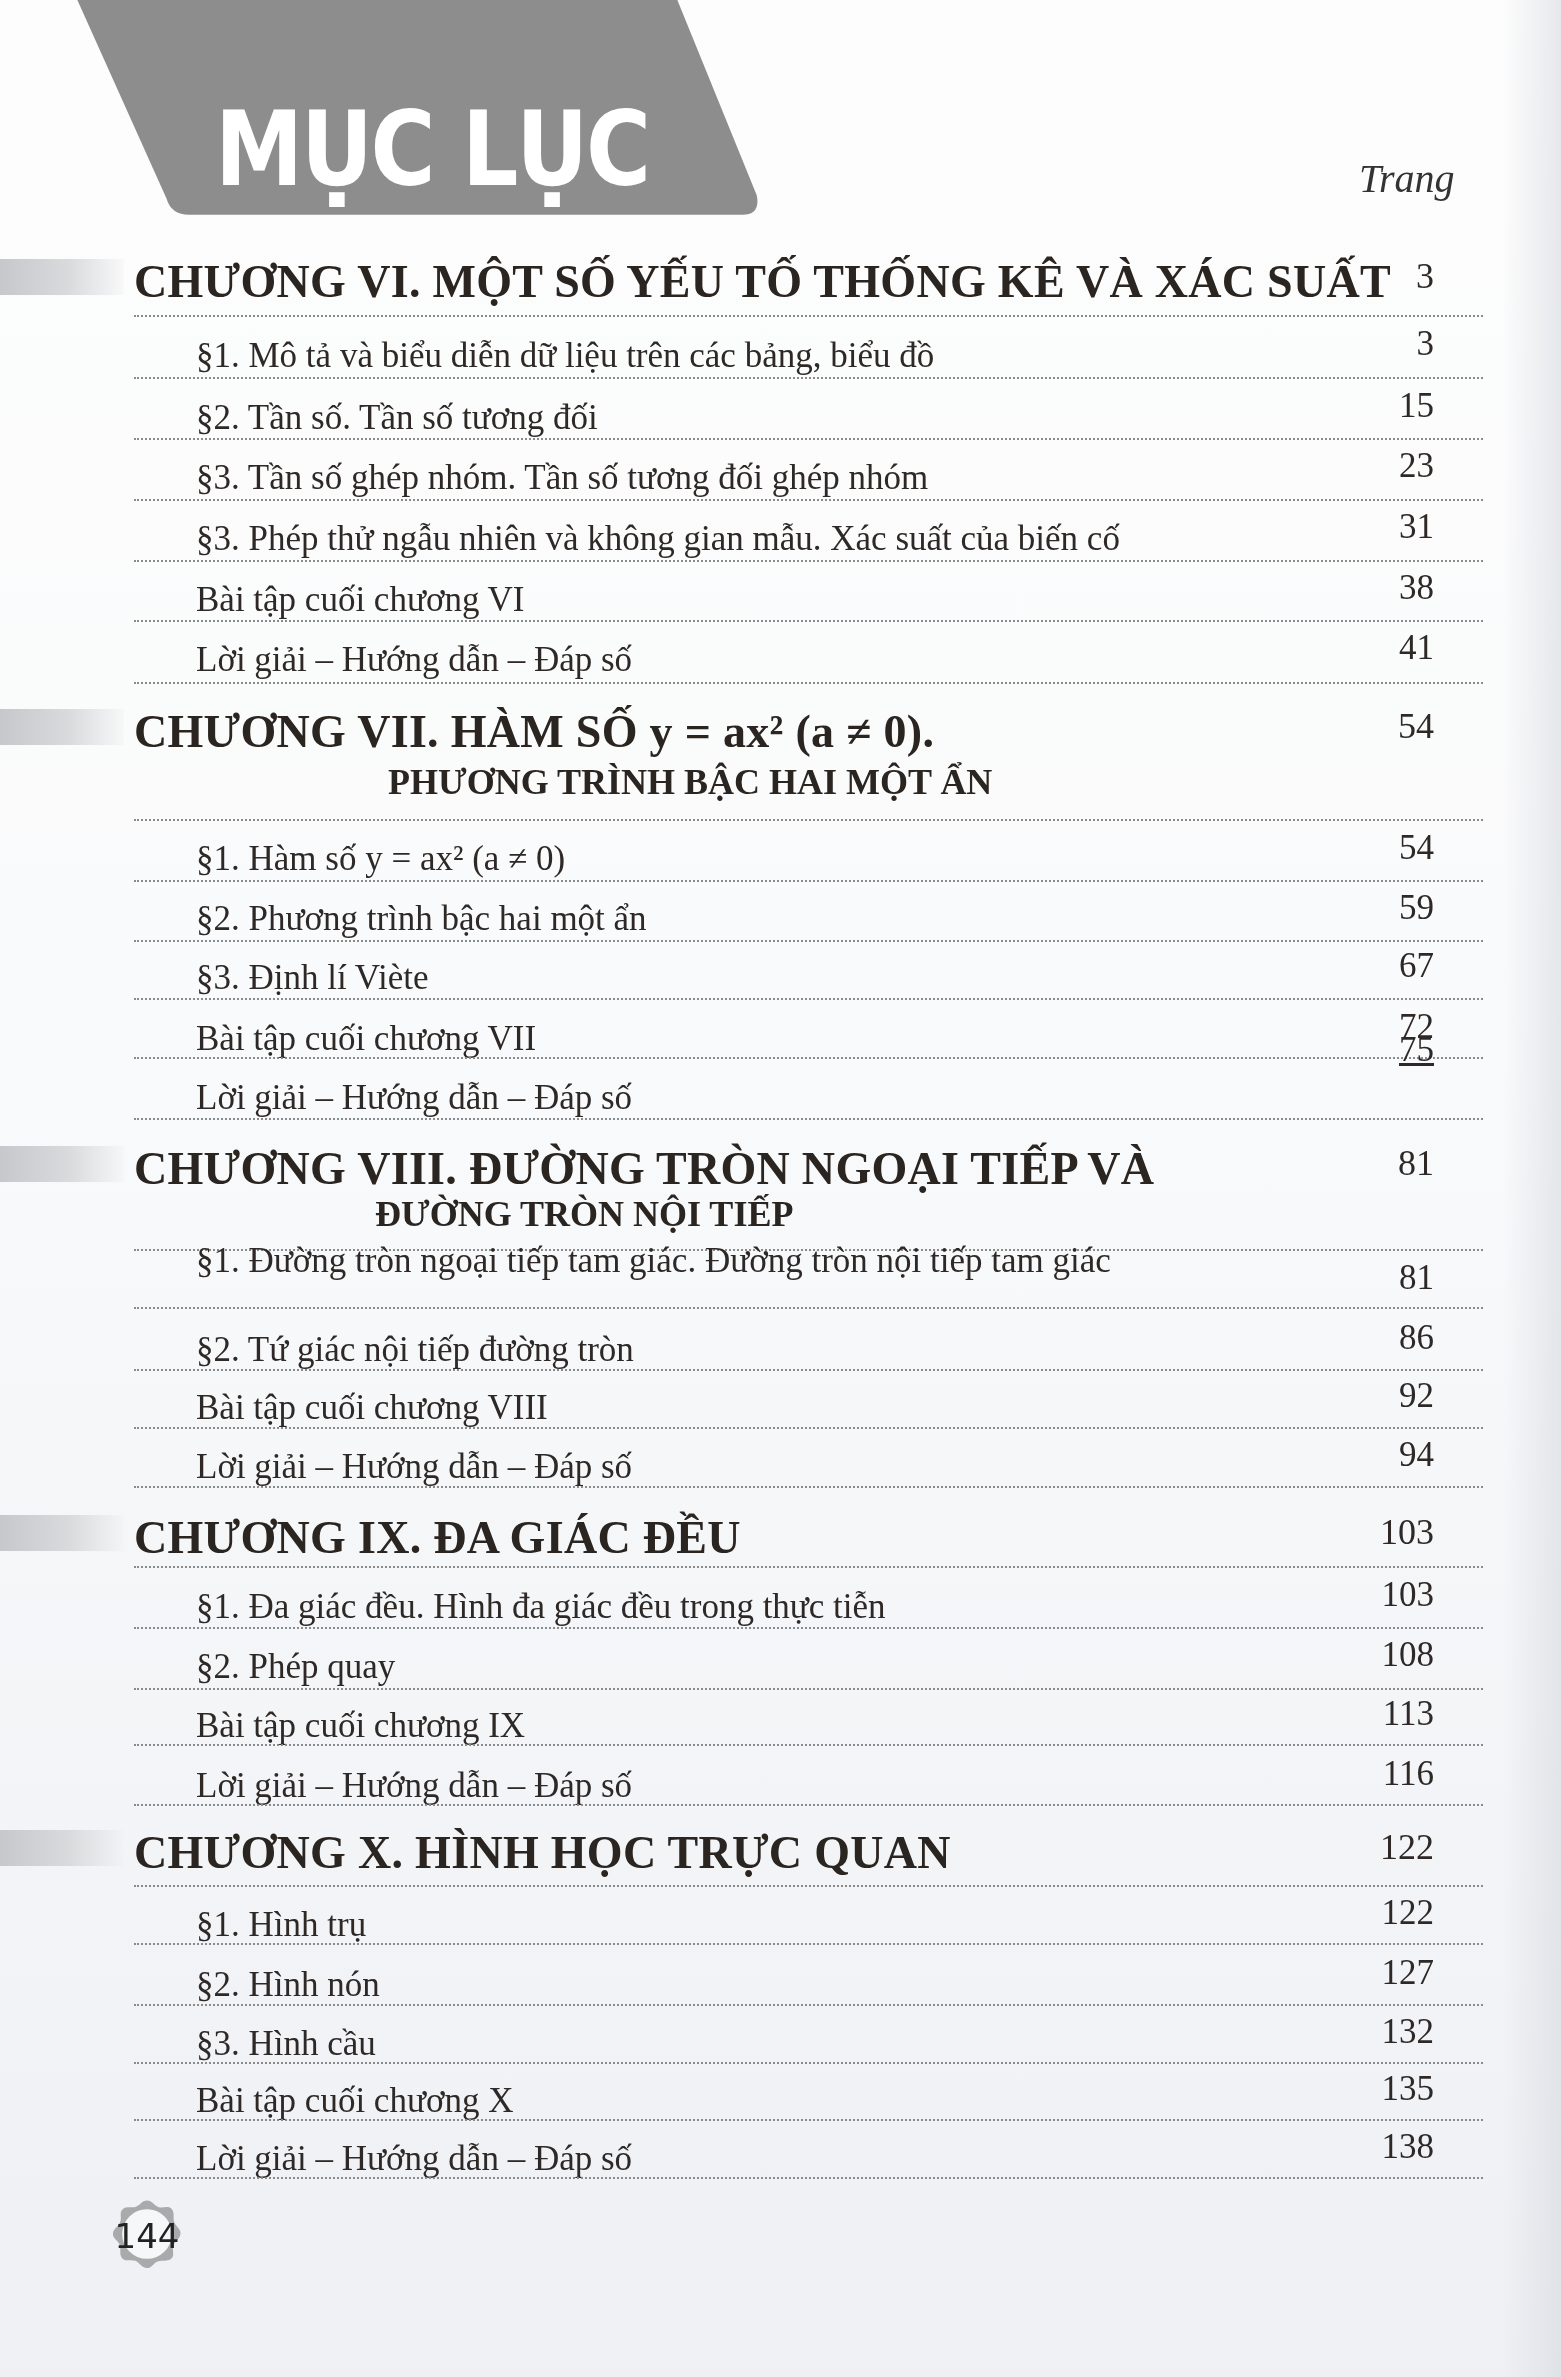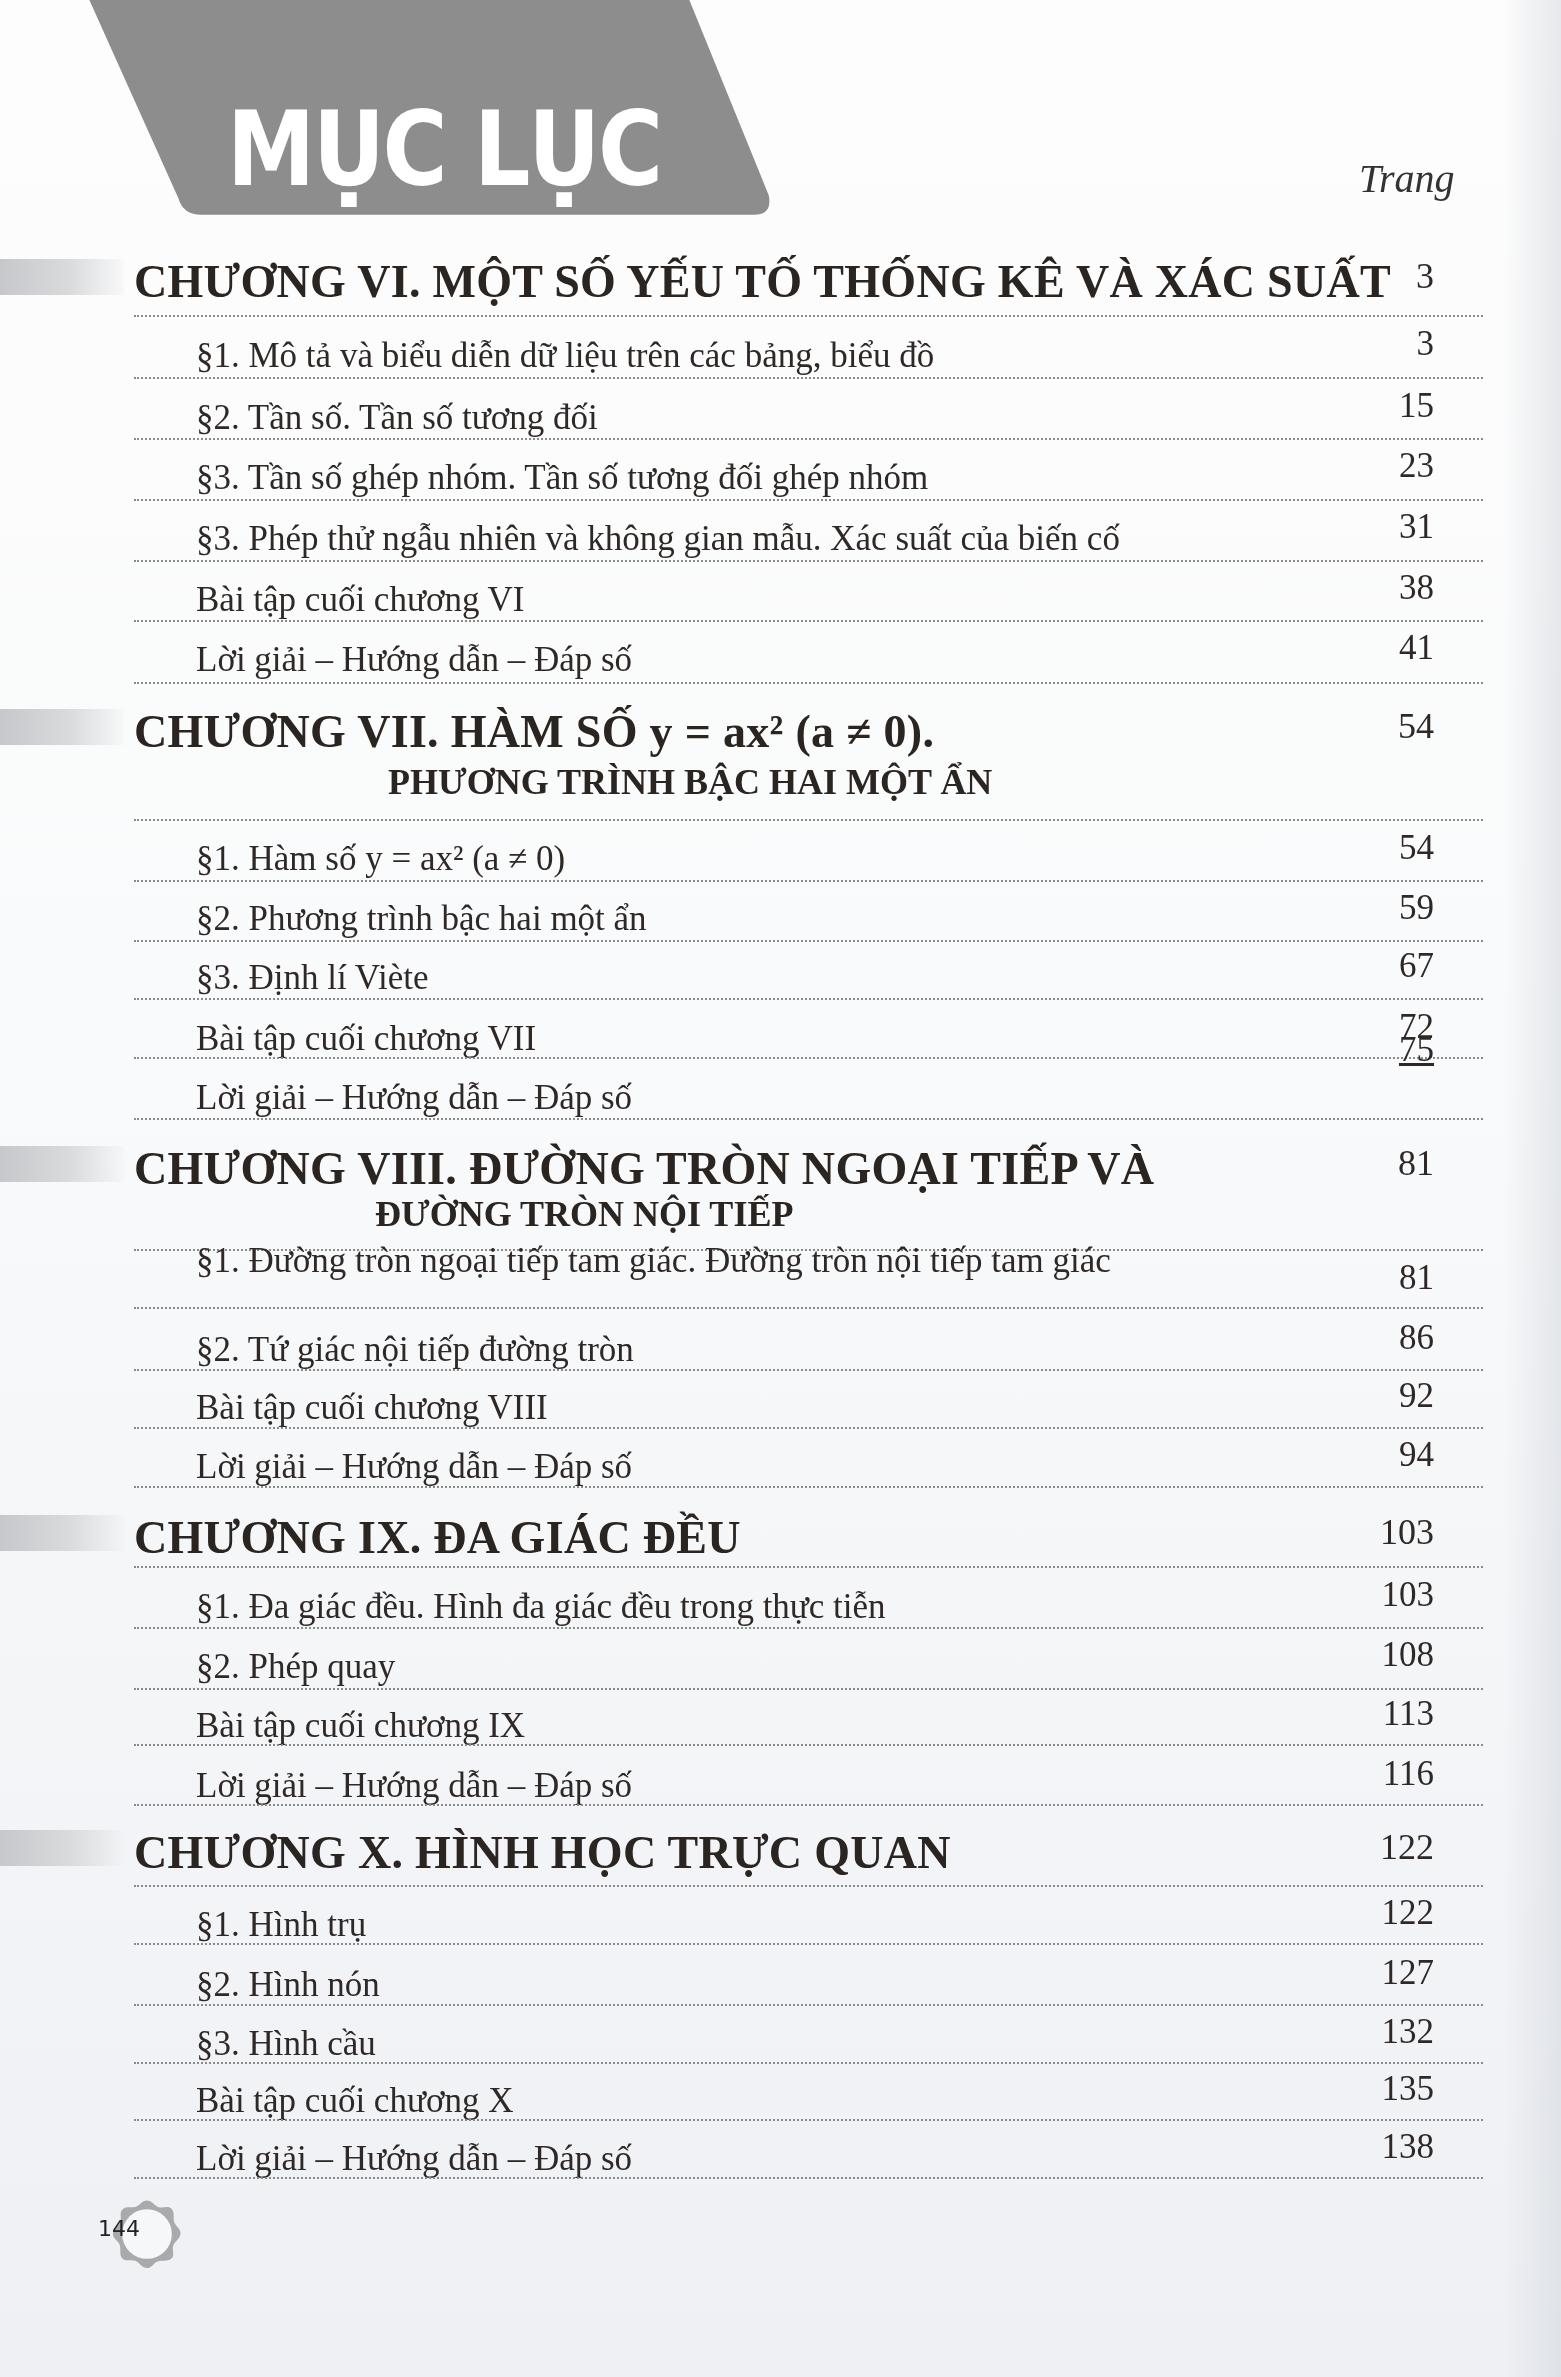--- a/index.html
+++ b/index.html
@@ -1,31 +1,31 @@
 <!DOCTYPE html>
 <html style="font-size:10.4px"><head>
 <meta charset="utf-8">
 <style>
   html, body { margin:0; padding:0; }
   body { width:1562px; height:2377px; overflow:hidden; background:#f3f4f6; font-family:"Liberation Serif", "DejaVu Serif", serif; color:#2a2522; }
   .page { position:relative; width:1562px; height:2377px; background:linear-gradient(180deg,#fdfdfd 0%, #f9fafb 45%, #eef0f4 100%); overflow:hidden; }
   .right-shade { position:absolute; right:0; top:0; width:59px; height:2377px; background:linear-gradient(90deg, rgba(255,255,255,0) 0%, rgba(210,214,220,0.55) 100%); }
-  .banner { position:absolute; left:12px; top:0; width:769px; height:218px; }
+  .banner { position:absolute; left:0; top:0; width:769px; height:218px; }
   .banner svg { position:absolute; left:0; top:0; }
   .banner-title { position:absolute; left:215px; top:98px; font-family:"DejaVu Sans", sans-serif; font-weight:bold; font-size:103px; color:#ffffff; letter-spacing:-2.6px; transform:scaleX(0.86); transform-origin:left top; line-height:1; }
   .trang { position:absolute; left:1359px; top:155px; font-style:italic; font-size:40px; color:#333; }
   .row { position:absolute; left:0; width:1562px; }
   .chapter-bar { position:absolute; left:0; width:124px; height:36px; background:linear-gradient(90deg,#c6c8cb 0%, #d9dadc 55%, rgba(240,241,243,0.3) 100%); }
   .chapter-title { position:absolute; left:134px; font-weight:bold; font-size:46px; letter-spacing:0.3px; white-space:nowrap; color:#2b2521; }
   .chapter-title2 { position:absolute; font-weight:bold; font-size:36px; white-space:nowrap; color:#2b2521; }
   .item-title { position:absolute; left:196px; font-size:35px; white-space:nowrap; color:#2e2926; }
   .pg { position:absolute; right:128px; font-size:35px; text-align:right; color:#2e2926; }
   .dots { position:absolute; left:134px; width:1349px; height:0; border-top:2px dotted #8a8a8a; }
   .badge { position:absolute; left:111px; top:2198px; width:72px; height:72px; }
-  .badge-num { position:absolute; left:98px; top:2216px; width:72px; font-family:"DejaVu Sans", sans-serif; font-size:22px; color:#222; }
+  .badge-num { position:absolute; left:111px; top:2216px; width:72px; text-align:center; font-family:"DejaVu Sans", sans-serif; font-size:34px; color:#222; }
 </style>
 </head>
 <body>
 
 <div class="page">
   <div class="right-shade"></div>
 
   <div class="banner">
     <svg width="769" height="218" viewBox="0 0 1180 335">
       <path d="M118 0 L1040 0 L1162 300 Q1168 330 1140 330 L290 330 Q262 330 255 305 Z" fill="#8c8d8c"></path>

